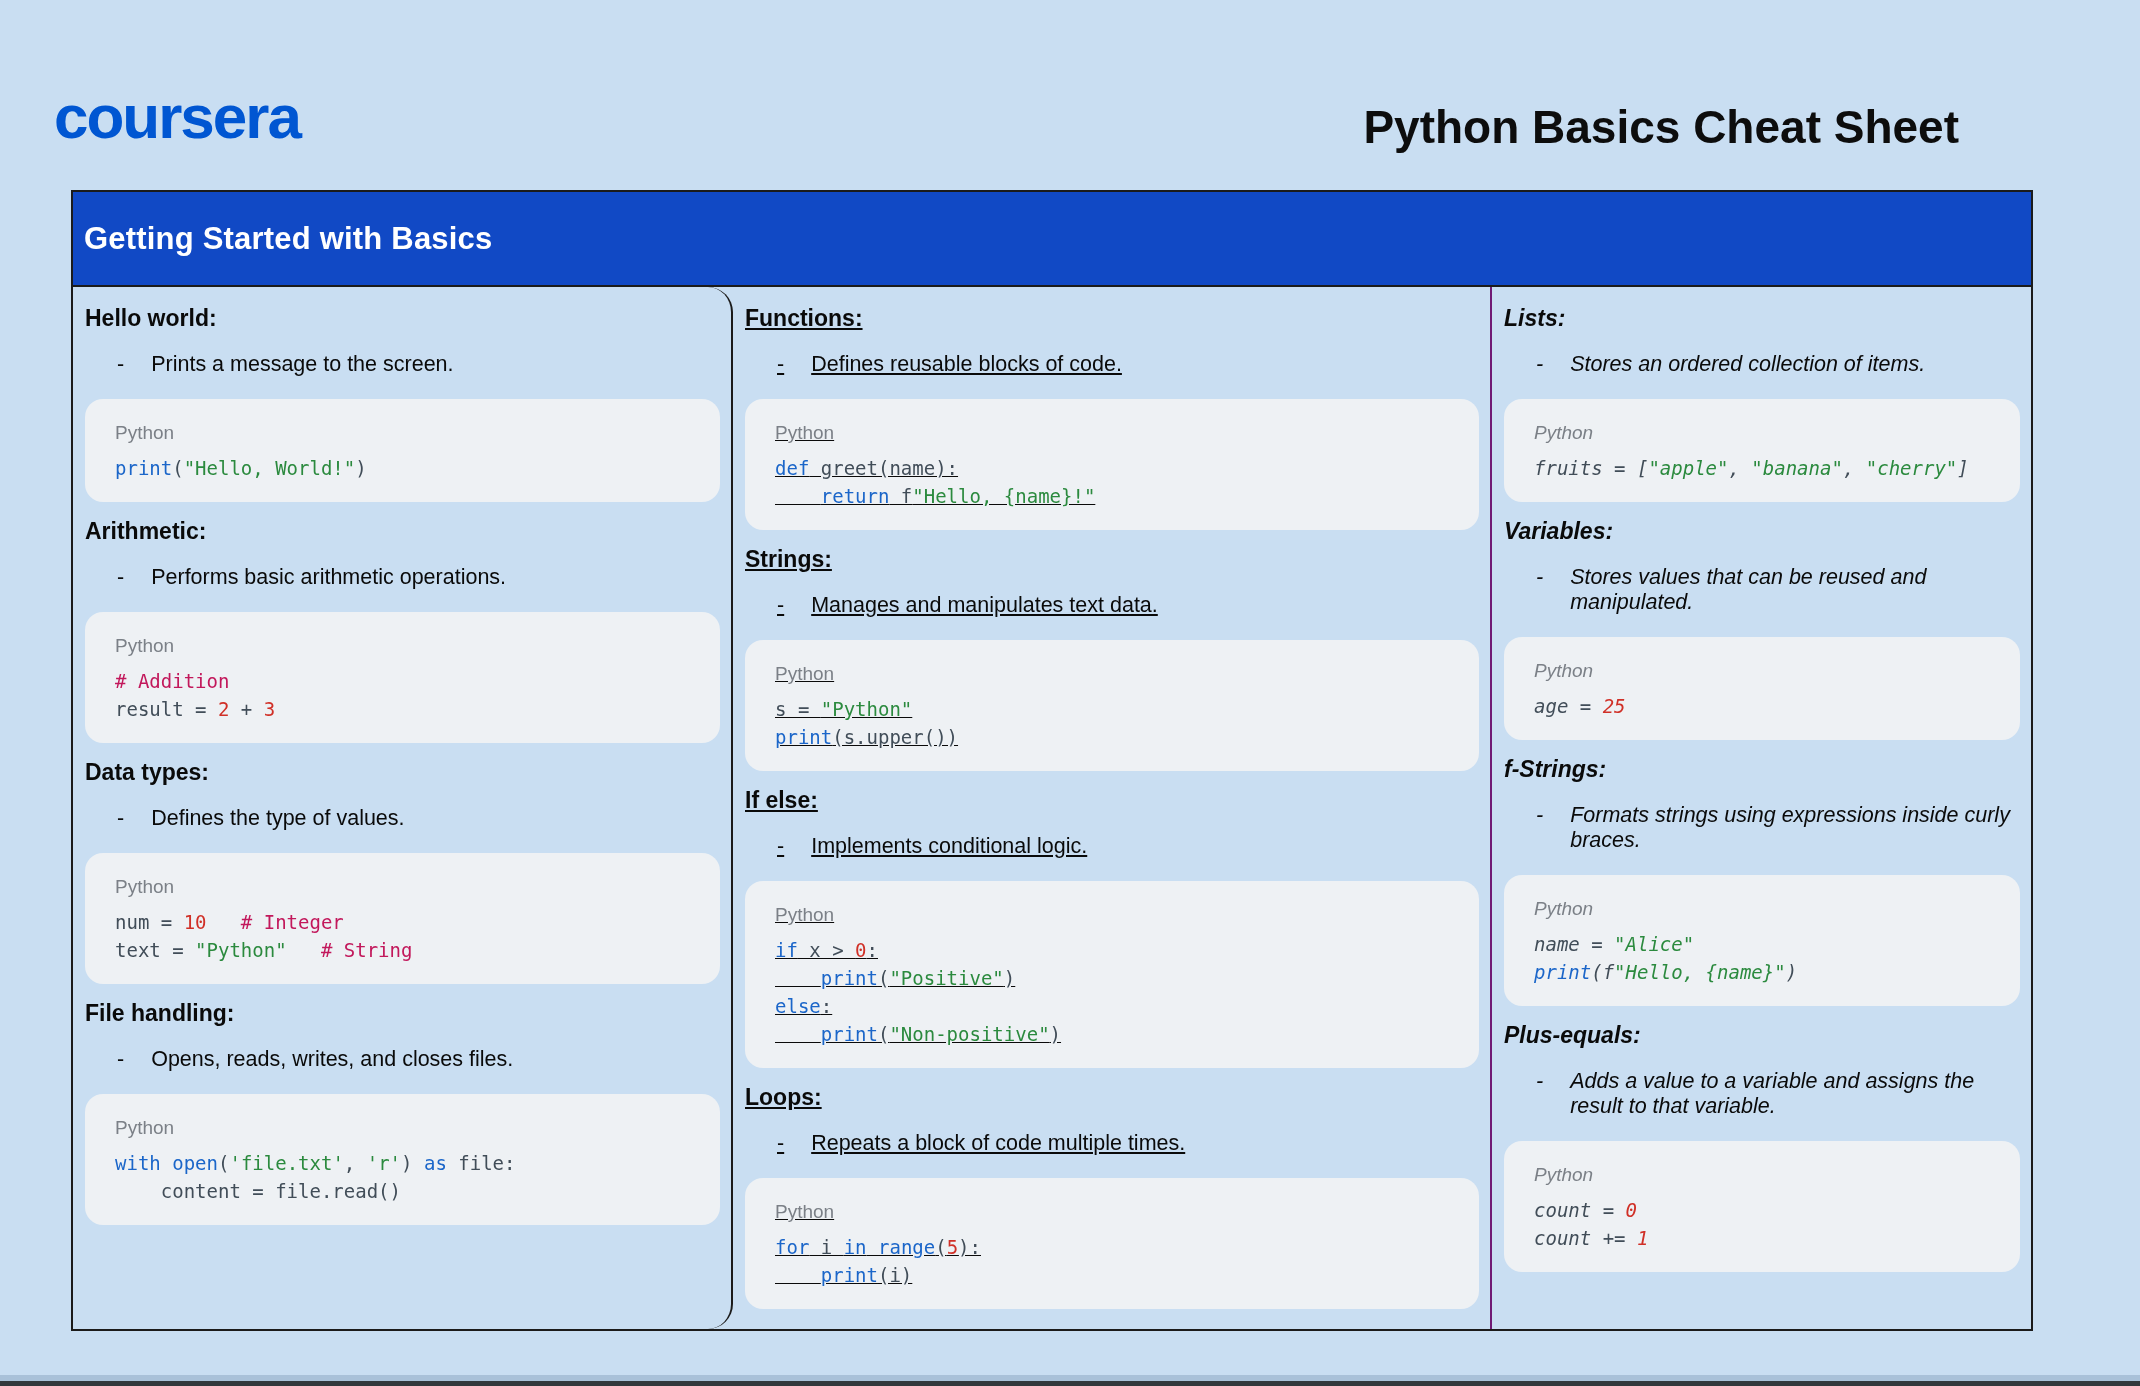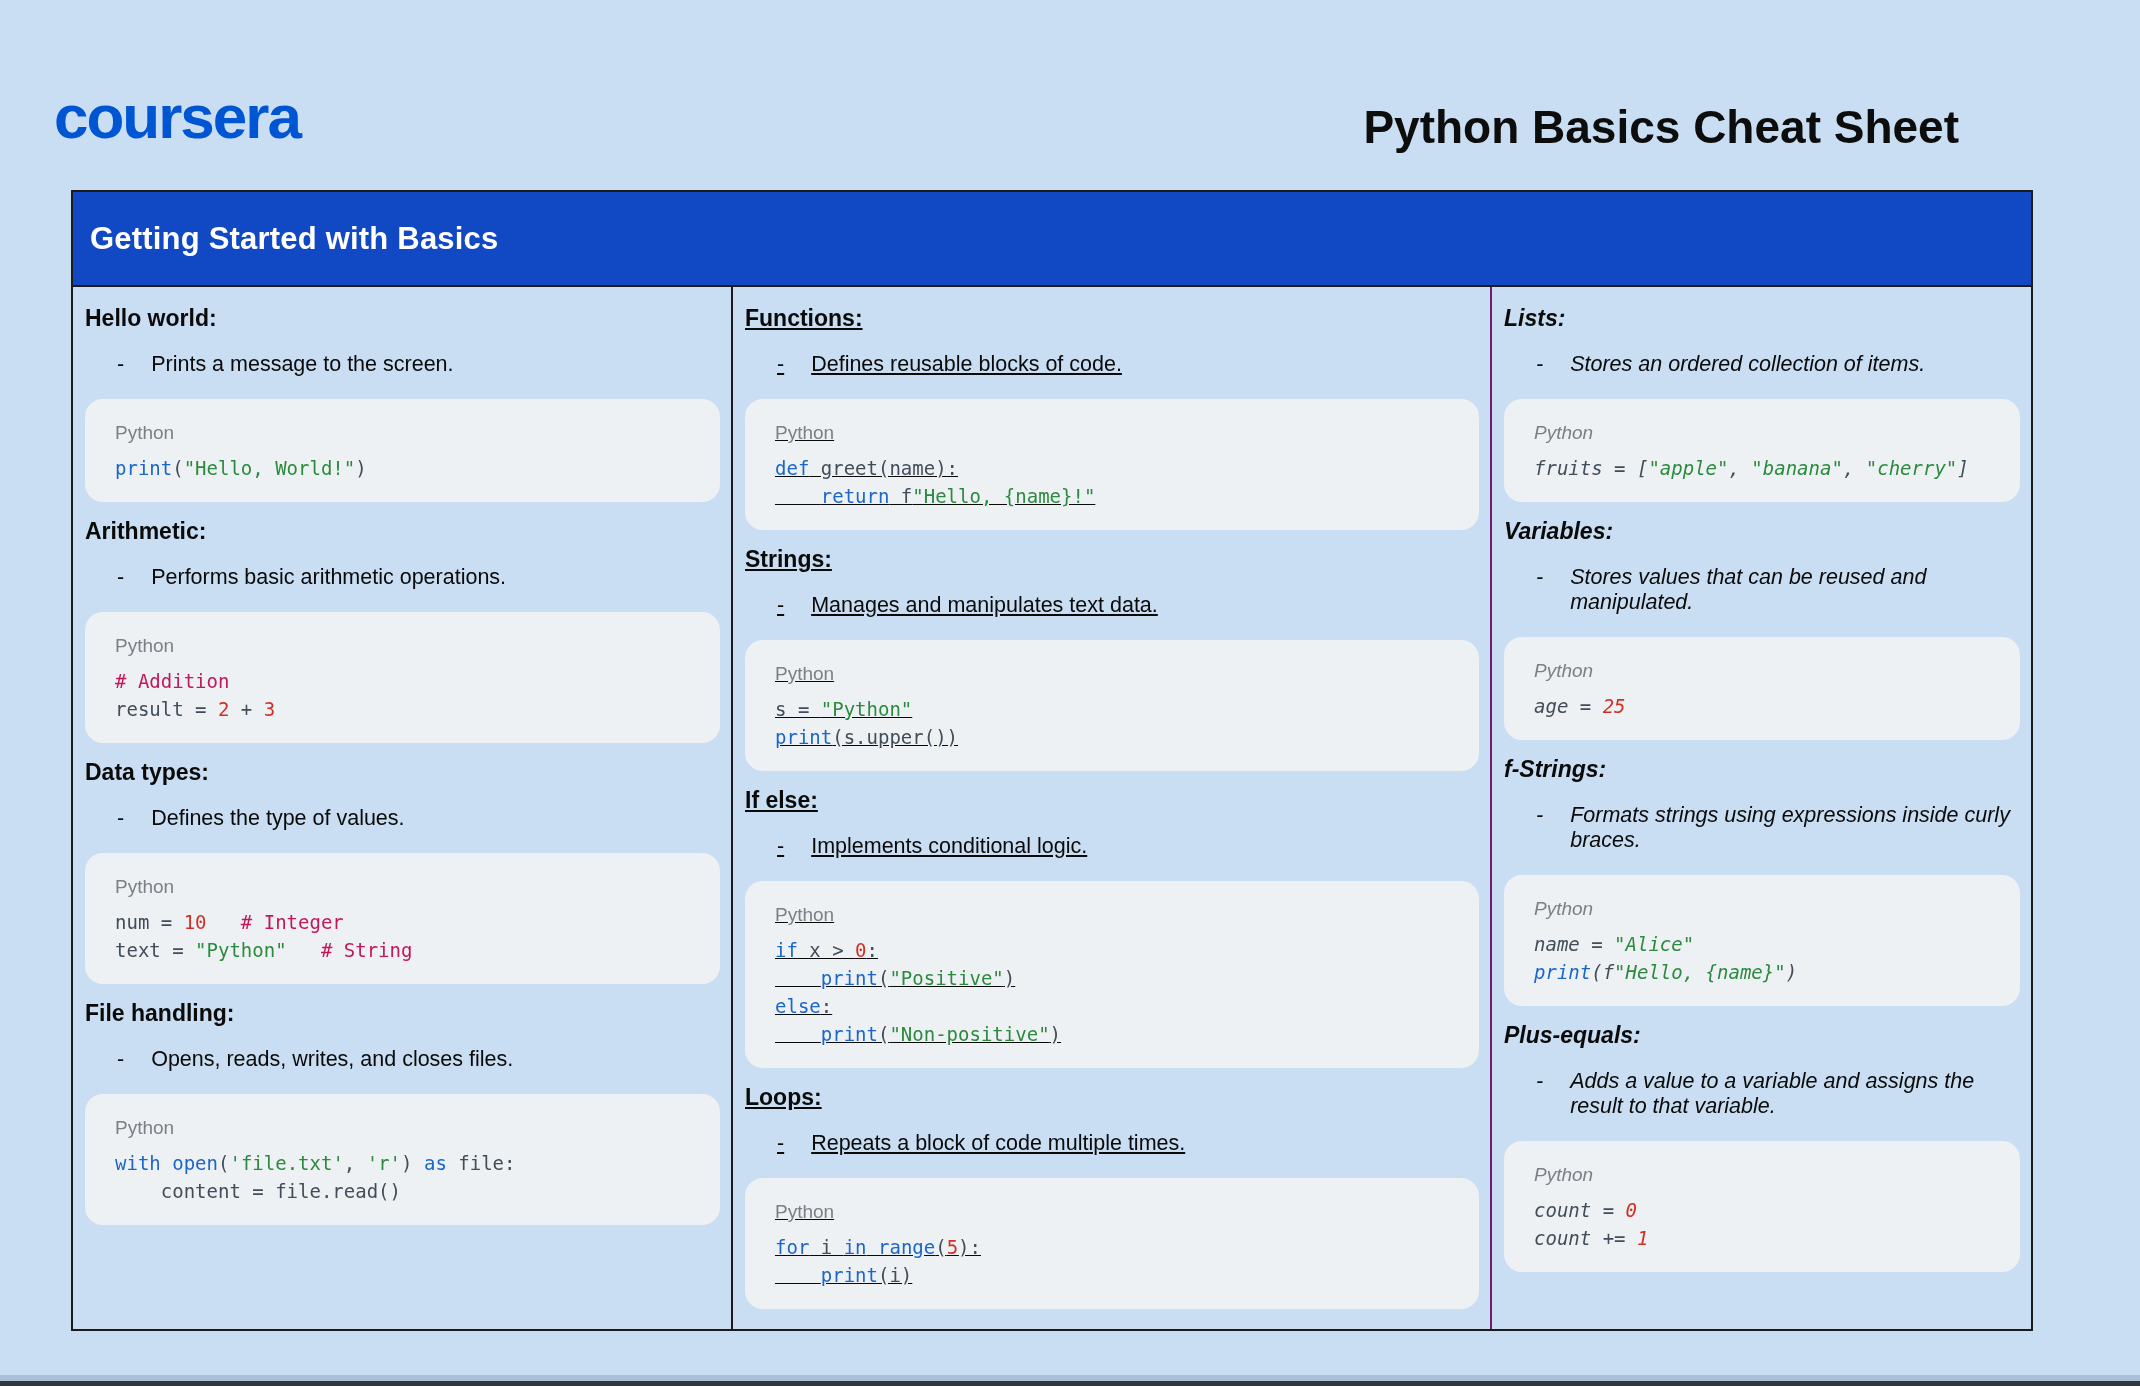--- a/index.html
+++ b/index.html
@@ -36,31 +36,31 @@
     margin:40px 107px 0 71px;
     border:2px solid #1b1b1b;
     background:transparent;
   }
   .sheet-header {
     background:#1149c5;
     border-bottom:2px solid #1b1b1b;
     height:95px;
     display:flex;
     align-items:center;
-    padding-left:17px;
+    padding-left:11px;
   }
   .sheet-header-title {
     color:#ffffff;
     font-size:31px;
     font-weight:bold;
     letter-spacing:0.2px;
   }
   .sheet-body { display:flex; align-items:stretch; }
   .col { padding:6px 9px 20px 10px; }
-  .col-1 { width:660px; border-right:2px solid #1b1b1b; }
+  .col-1 { width:660px; border-right:2px solid #1b1b1b;border-radius:25px; }
   .col-2 { width:759px; border-right:2px solid #701a75;text-decoration:underline; }
   .col-3 { flex:1;font-style:italic; }
   .section-heading {
     font-size:23px;
     font-weight:bold;
     margin:16px 0 0 2px;
     line-height:27px;
   }
   .section:first-child .section-heading { margin-top:12px; }
   .bullet {

